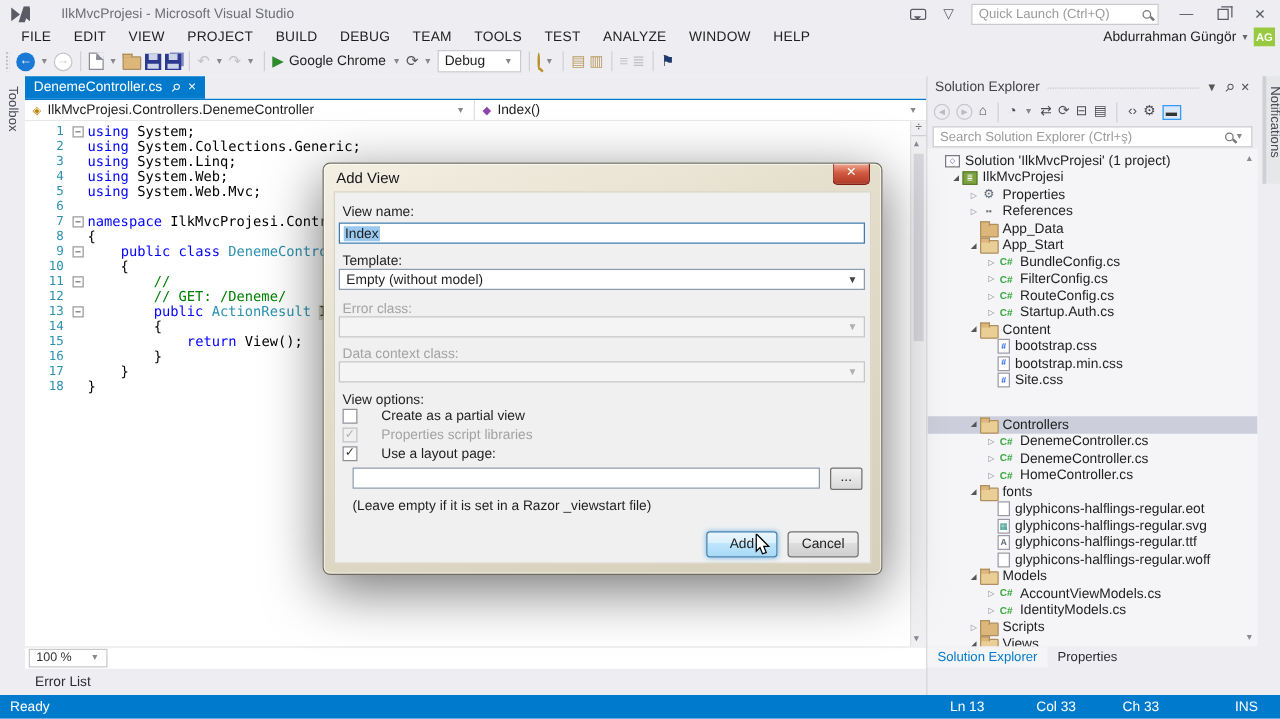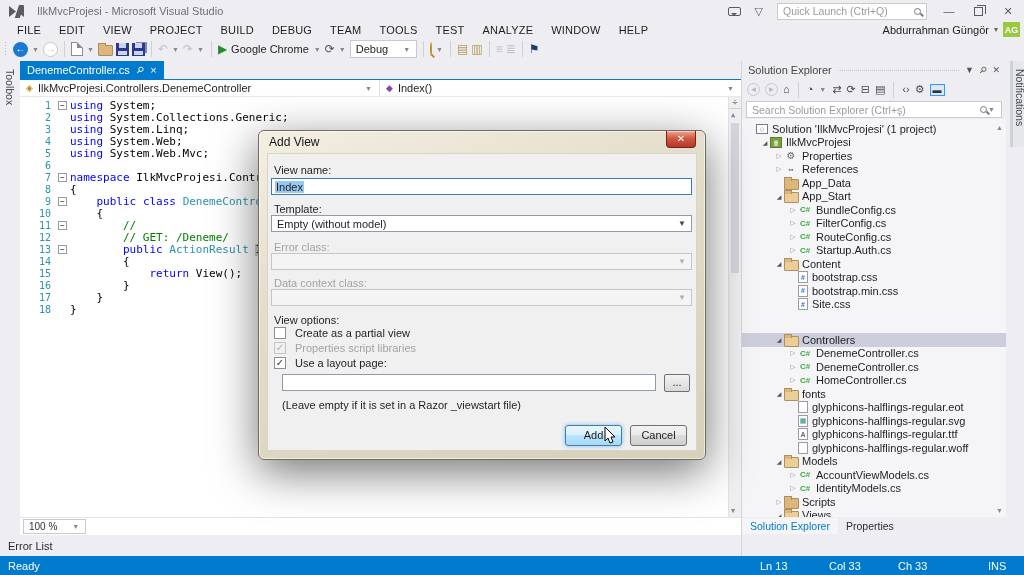--- a/index.html
+++ b/index.html
@@ -1,20 +1,20 @@
 <!DOCTYPE html>
 <html><head>
 <meta charset="utf-8">
 <style>
 *{box-sizing:border-box;margin:0;padding:0}
 html,body{width:1024px;height:575px}
 body{position:relative;font-family:"Liberation Sans","DejaVu Sans",sans-serif;font-size:11px;color:#1e1e1e;background:#eeeef2;overflow:hidden}
 
 .titlebar{position:absolute;left:0;top:0;right:0;height:22px;display:flex;align-items:center;padding-left:8px}
-.title-text{color:#6d6d77;margin-left:12px;font-size:11px}
+.title-text{color:#6d6d77;margin-left:24px;font-size:11px}
 .tb-right{margin-left:auto;display:flex;align-items:center;gap:14px;padding-right:8px}
 .bubble{width:13px;height:9px;border:1px solid #5b5b66;border-radius:2px;position:relative}
 .bubble::after{content:"";position:absolute;left:2px;bottom:-4px;border:3px solid transparent;border-top-color:#5b5b66}
 .funnel{color:#5b5b66;font-size:11px;line-height:1}
 .ql-box{width:150px;height:17px;background:#fff;border:1px solid #c9c9ce;display:flex;align-items:center;padding:0 5px;color:#9b9b9b;font-size:10.5px}
 .ql-box .sp{flex:1}
 .mag{width:7px;height:7px;border:1.5px solid #777;border-radius:50%;position:relative;flex:none}
 .mag::after{content:"";position:absolute;width:4px;height:1.5px;background:#777;transform:rotate(45deg);right:-3.5px;bottom:-1.5px}
 .winbtn{color:#5b5b66;width:16px;text-align:center;font-size:11px}
 .restore{width:9px;height:9px;border:1px solid #5b5b66;position:relative;margin:0 3px}
@@ -75,21 +75,21 @@
 .seg.k{color:#0000ff}.seg.t{color:#2b91af}.seg.c{color:#008000}.seg.p{color:#000}
 .seg.hl{background:#d5d5c3}
 .vscroll{position:absolute;right:0;top:0;bottom:0;width:13px;background:#f0f0f2;border-left:1px solid #e2e2e6}
 .vscroll .split{position:absolute;top:0;left:0;right:0;height:12px;border-bottom:1px solid #d0d0d6;color:#707070;font-size:9px;text-align:center;line-height:11px}
 .vscroll .up{position:absolute;top:14px;left:2px;color:#8a8a94;font-size:7px}
 .vscroll .dn{position:absolute;bottom:2px;left:2px;color:#8a8a94;font-size:7px}
 .vscroll .thumb{position:absolute;top:26px;left:2px;width:8px;height:150px;background:#d6d6dc}
 .zoomstrip{height:18px;background:#fff;border-top:1px solid #e4e4e8;display:flex;align-items:center}
 .zoombox{margin-left:3px;height:15px;border:1px solid #c9c9ce;display:flex;align-items:center;gap:14px;padding:0 5px;font-size:10px;color:#333}
 
-.errorlist{position:absolute;left:0;top:535px;width:741px;height:21px;background:#eeeef2;display:flex;align-items:center;padding-left:8px;color:#2a2a33}
+.errorlist{position:absolute;left:0;top:535px;width:741px;height:21px;background:#eeeef2;display:flex;align-items:center;padding-left:28px;color:#2a2a33}
 .statusbar{position:absolute;left:0;bottom:0;right:0;height:19px;background:#007acc;color:#fff;display:flex;align-items:center;padding-left:8px;font-size:11px}
 .sb-f{position:absolute;top:0;height:100%;display:flex;align-items:center}
 
 .sepanel{position:absolute;left:741px;top:61px;width:265px;bottom:19px;background:#eeeef2;border-left:1px solid #d4d4da}
 .se-title{height:18px;display:flex;align-items:center;padding:0 6px;color:#444;gap:6px}
 .se-title .sp{flex:1;height:5px;border-top:1px dotted #c3c3cb;margin-top:4px}
 .se-tico{color:#555;font-size:9px}
 .se-toolbar{height:21px;display:flex;align-items:center;gap:5px;padding:0 5px}
 .se-toolbar .g{font-size:11px;color:#4c4c56;line-height:1}
 .se-toolbar .g.c{width:13px;height:13px;border:1px solid #c6c6cc;border-radius:50%;color:#b9b9c0;font-size:8px;display:flex;align-items:center;justify-content:center}
@@ -125,21 +125,21 @@
 .dlg-client{position:absolute;left:8px;right:8px;top:22px;bottom:8px;background:#f0f0f0;border:1px solid #d9d4c4}
 .dl{position:absolute;left:6px;font-size:11px;color:#1e1e1e}
 .dl.gray{color:#a3a3a3}
 .dfield{position:absolute;background:#fff;border:1px solid #8e9bab;height:17px;font-size:11px;display:flex;align-items:center;padding:0 3px}
 .dfield.focus{border-color:#3d7bad}
 .dfield .selhl{background:#99c9ef;padding:0 1px}
 .dselect{position:absolute;left:3px;width:421px;height:17px;background:#fff;border:1px solid #8e9bab;font-size:11px;display:flex;align-items:center;padding:0 5px}
 .dselect .sp{flex:1}
 .dselect .car{font-size:8px;color:#444}
 .dselect.dis{background:#f4f4f4;border-color:#c6c6c6;color:#a8a8a8}
-.dcb{position:absolute;display:flex;align-items:center;gap:9px;font-size:11px}
+.dcb{position:absolute;display:flex;align-items:center;gap:19px;font-size:11px}
 .cbx{width:12px;height:12px;background:#fff;border:1px solid #8e8e97;font-size:10px;line-height:10px;text-align:center;color:#333;flex:none}
 .cbx.dis{background:#f0f0f0;border-color:#c3c3c8;color:#adadb3}
 .dbtn{position:absolute;width:57px;height:21px;border:1px solid #707070;border-radius:3px;background:linear-gradient(#f2f2f2,#ebebeb 45%,#dddddd 46%,#cfcfcf);font-size:11px;text-align:center;line-height:19px;color:#1e1e1e}
 .dbtn.default{border-color:#3c7fb1;box-shadow:0 0 4px #7ab8e8;background:linear-gradient(#eaf6fd,#d9f0fc 45%,#bee6fd 46%,#a7d9f5)}
 .browse{position:absolute;width:26px;height:18px;border:1px solid #707070;border-radius:2px;background:linear-gradient(#f2f2f2,#d9d9d9);text-align:center;line-height:14px;font-size:11px}
 .cursor{position:absolute;pointer-events:none}
 </style>
 </head>
 <body>
 

